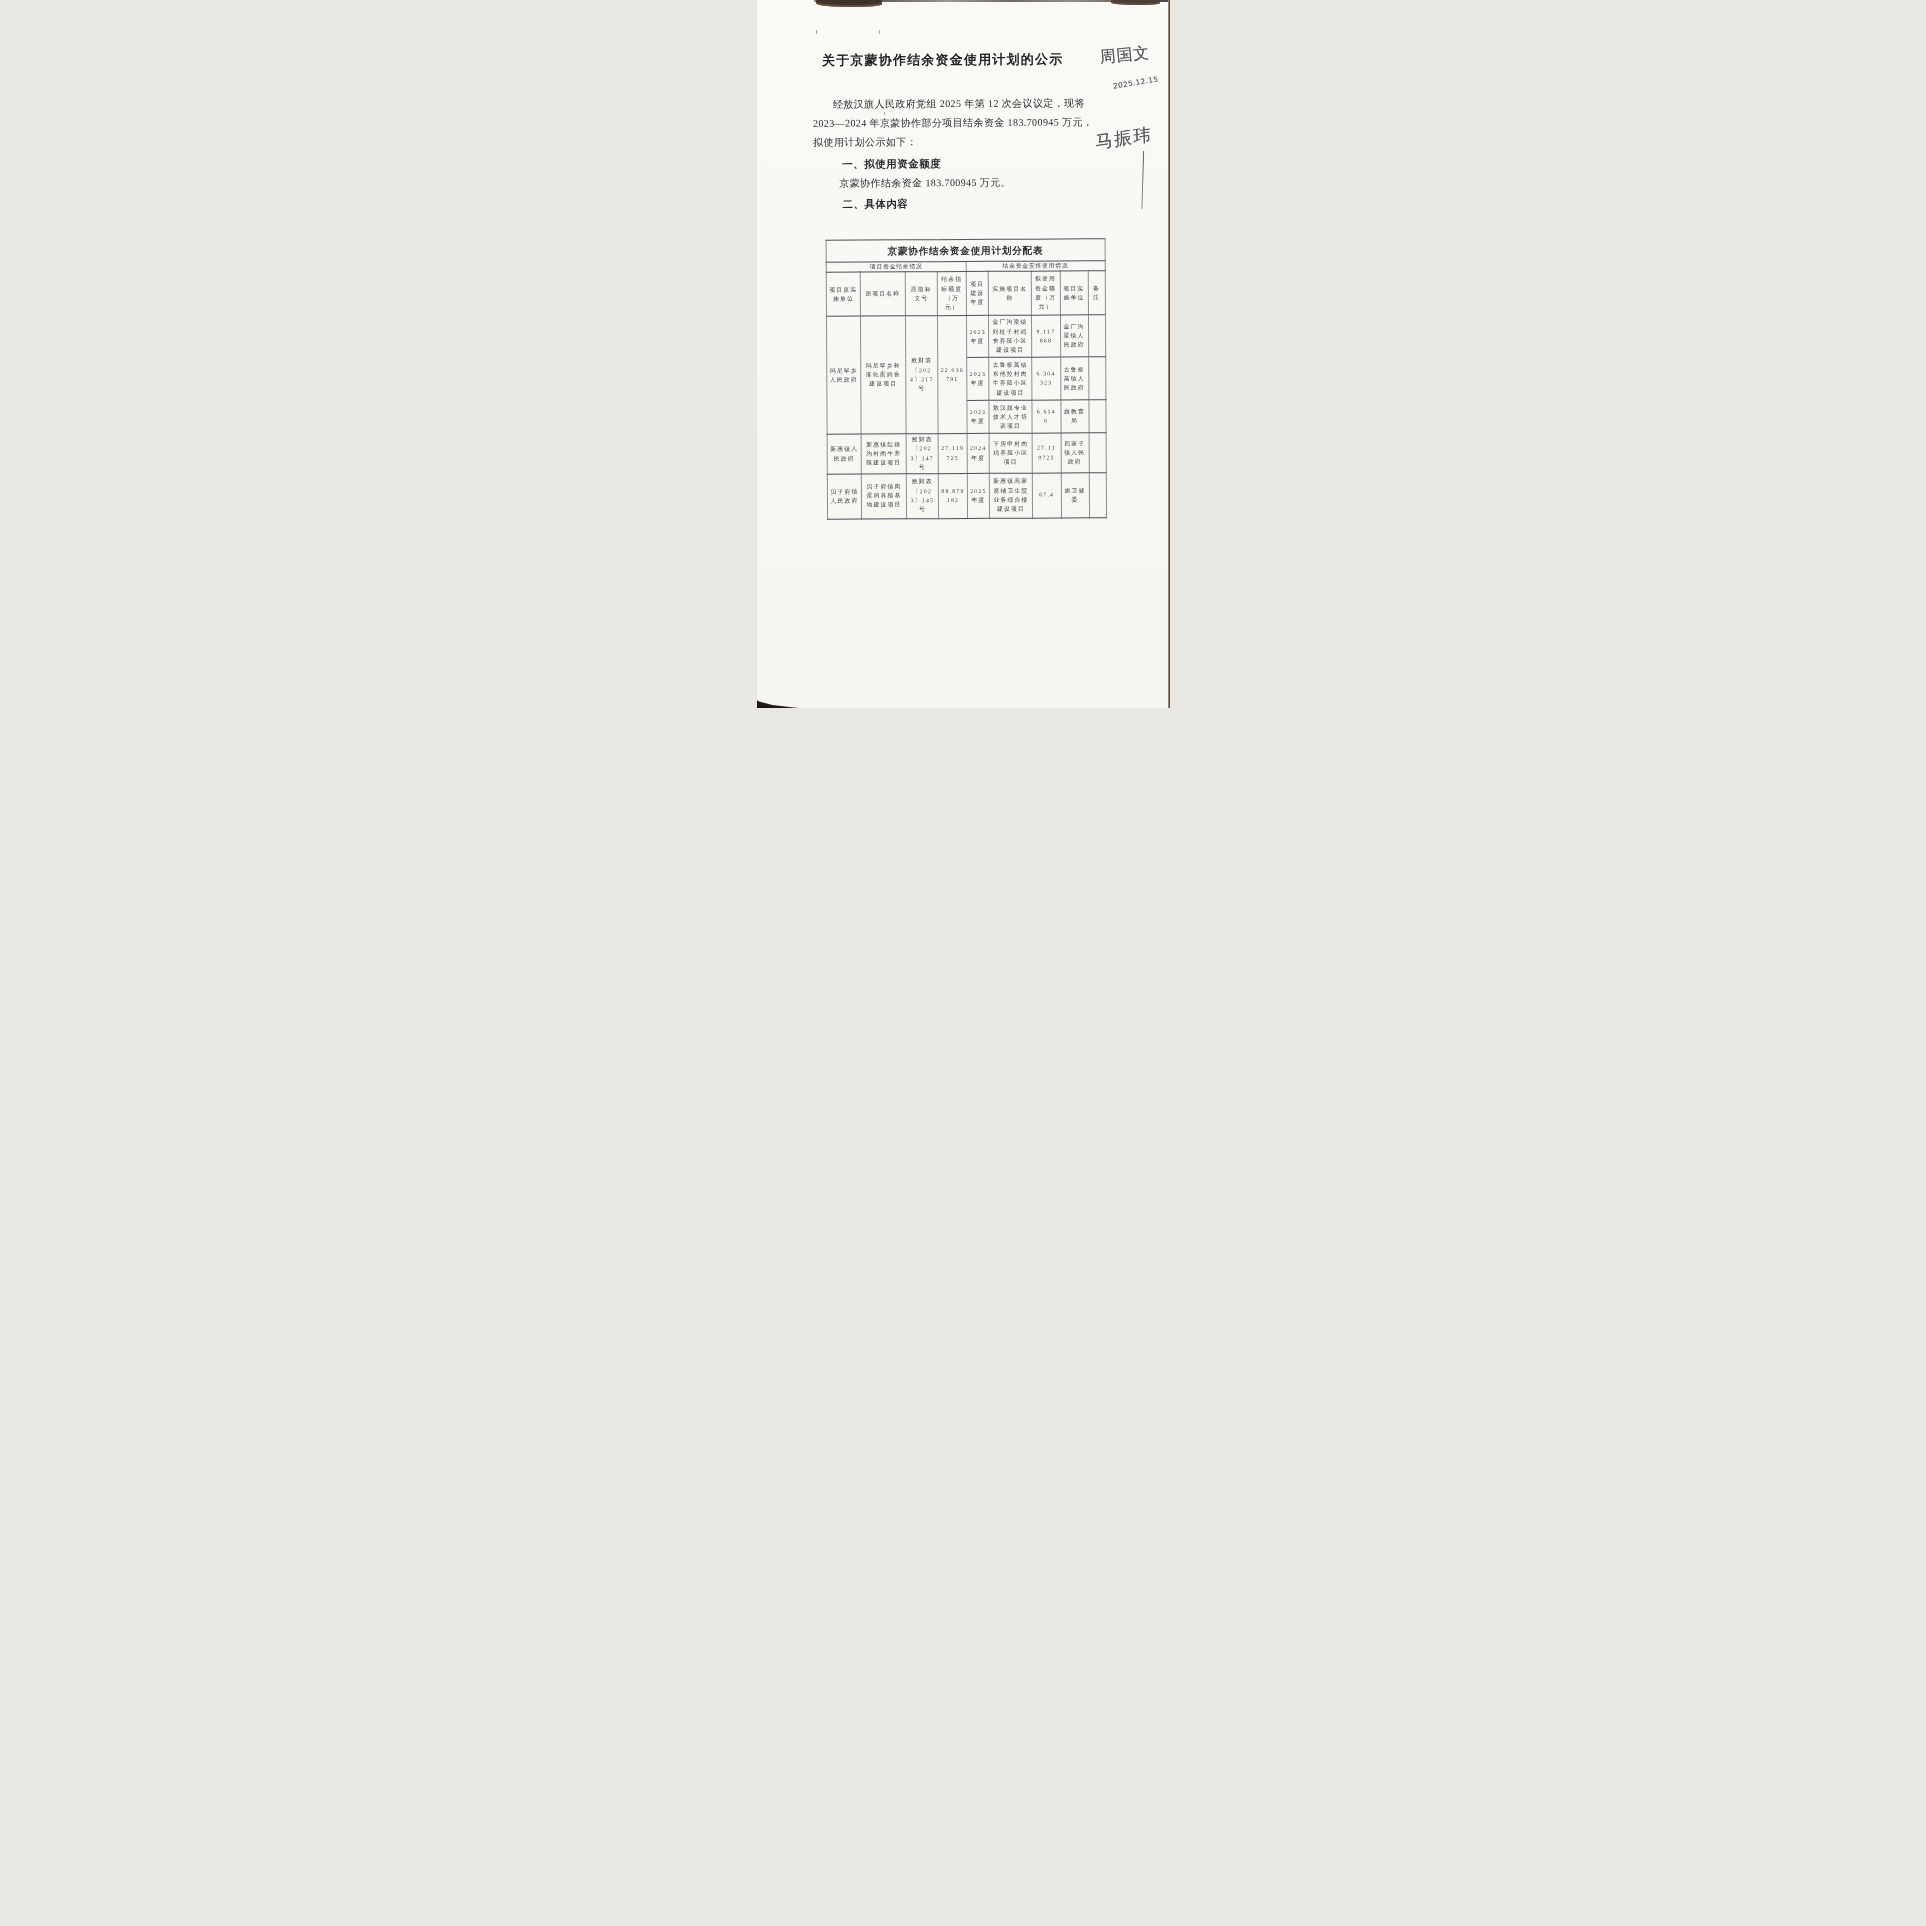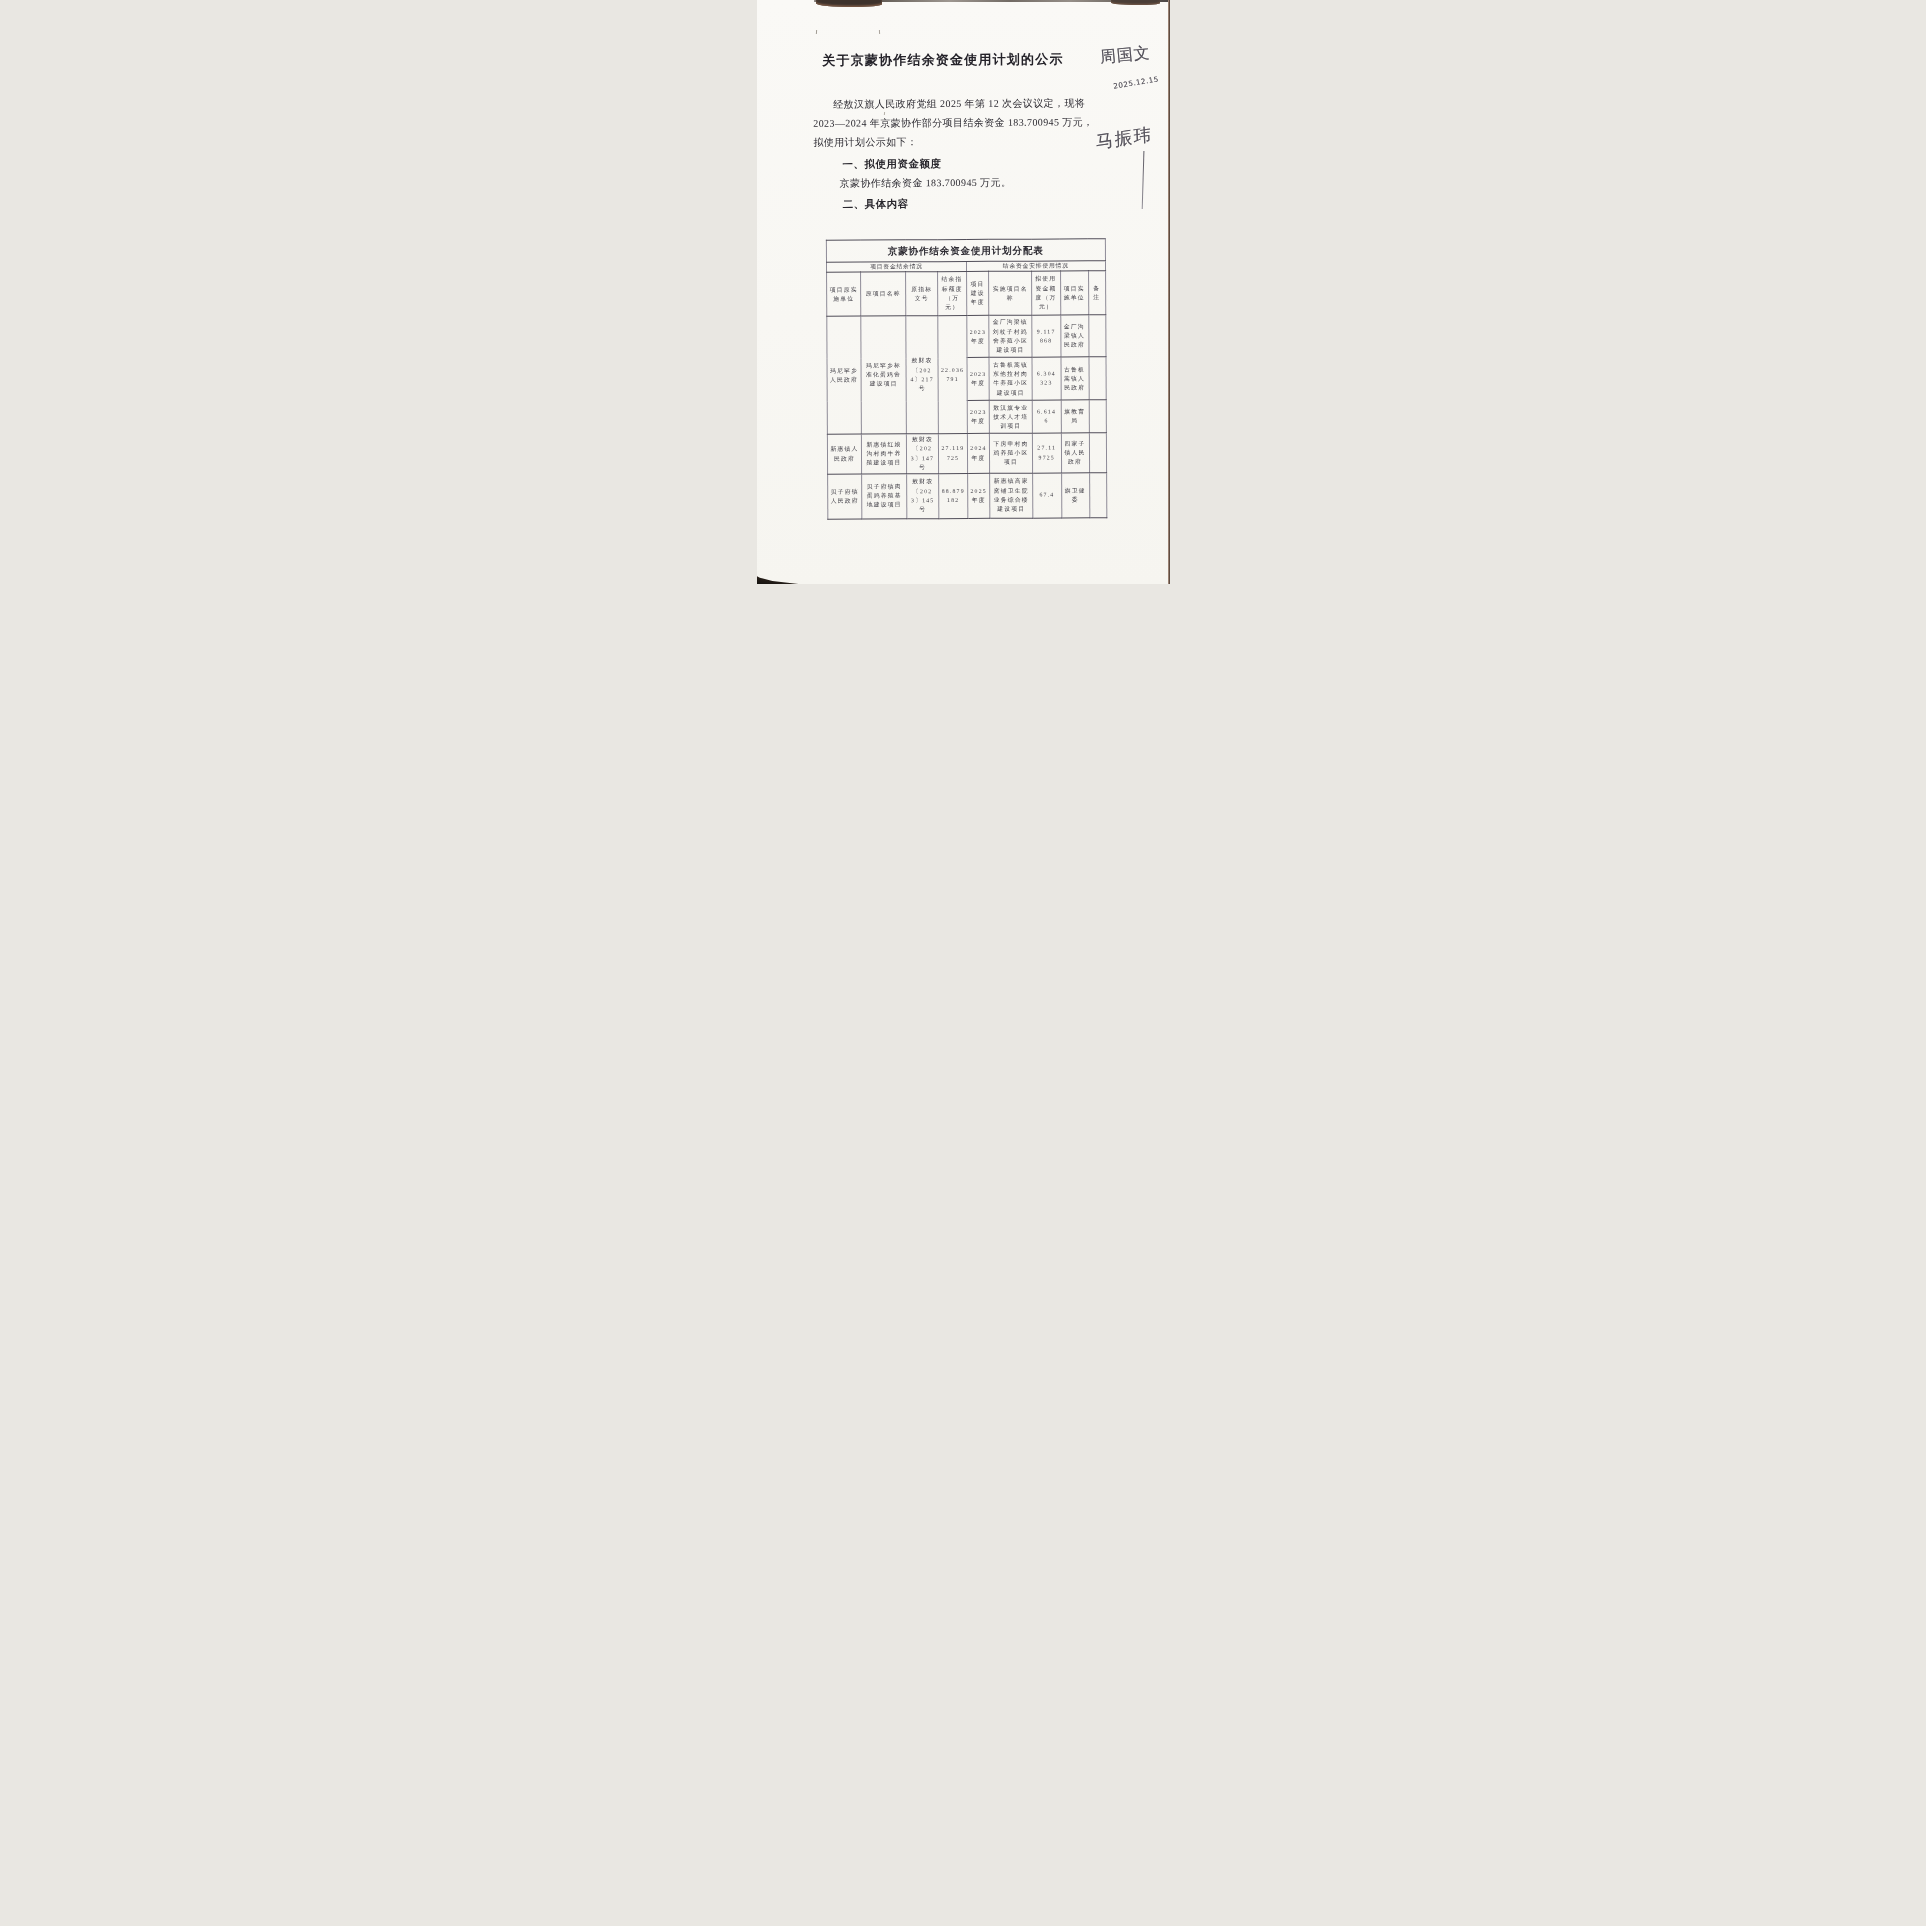--- a/index.html
+++ b/index.html
@@ -1,18 +1,18 @@
 <!DOCTYPE html>
 <html style="font-size:6.2px"><head>
 <meta charset="utf-8">
 <style>
   html,body{margin:0;padding:0;background:#e9e7e2;}
   .page{
     position:relative;
-    width:413px;height:584px;
+    width:413px;height:708px;
     margin:0 auto;
     background:linear-gradient(180deg,#faf9f6 0%,#f8f7f3 55%,#f6f5f0 100%);
     overflow:hidden;
     font-family:"Liberation Serif","DejaVu Serif",serif;
   }
   .content{position:absolute;inset:0;transform:rotate(-0.3deg);transform-origin:50% 45%;}
 
   
   .art{position:absolute;pointer-events:none;}
   .art-topline{top:0.4px;left:57px;width:356px;height:1.2px;opacity:.85;border-radius:0.8px;

